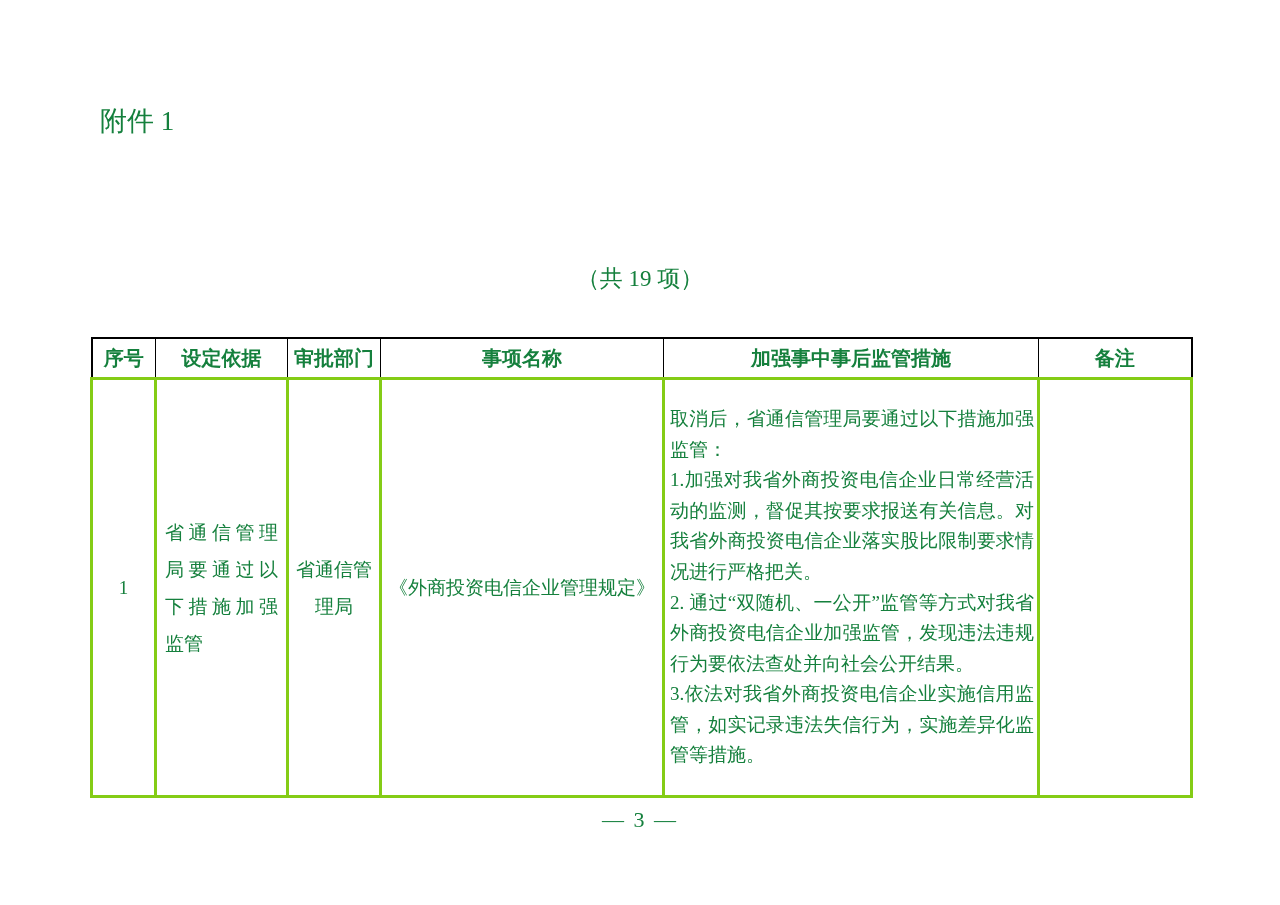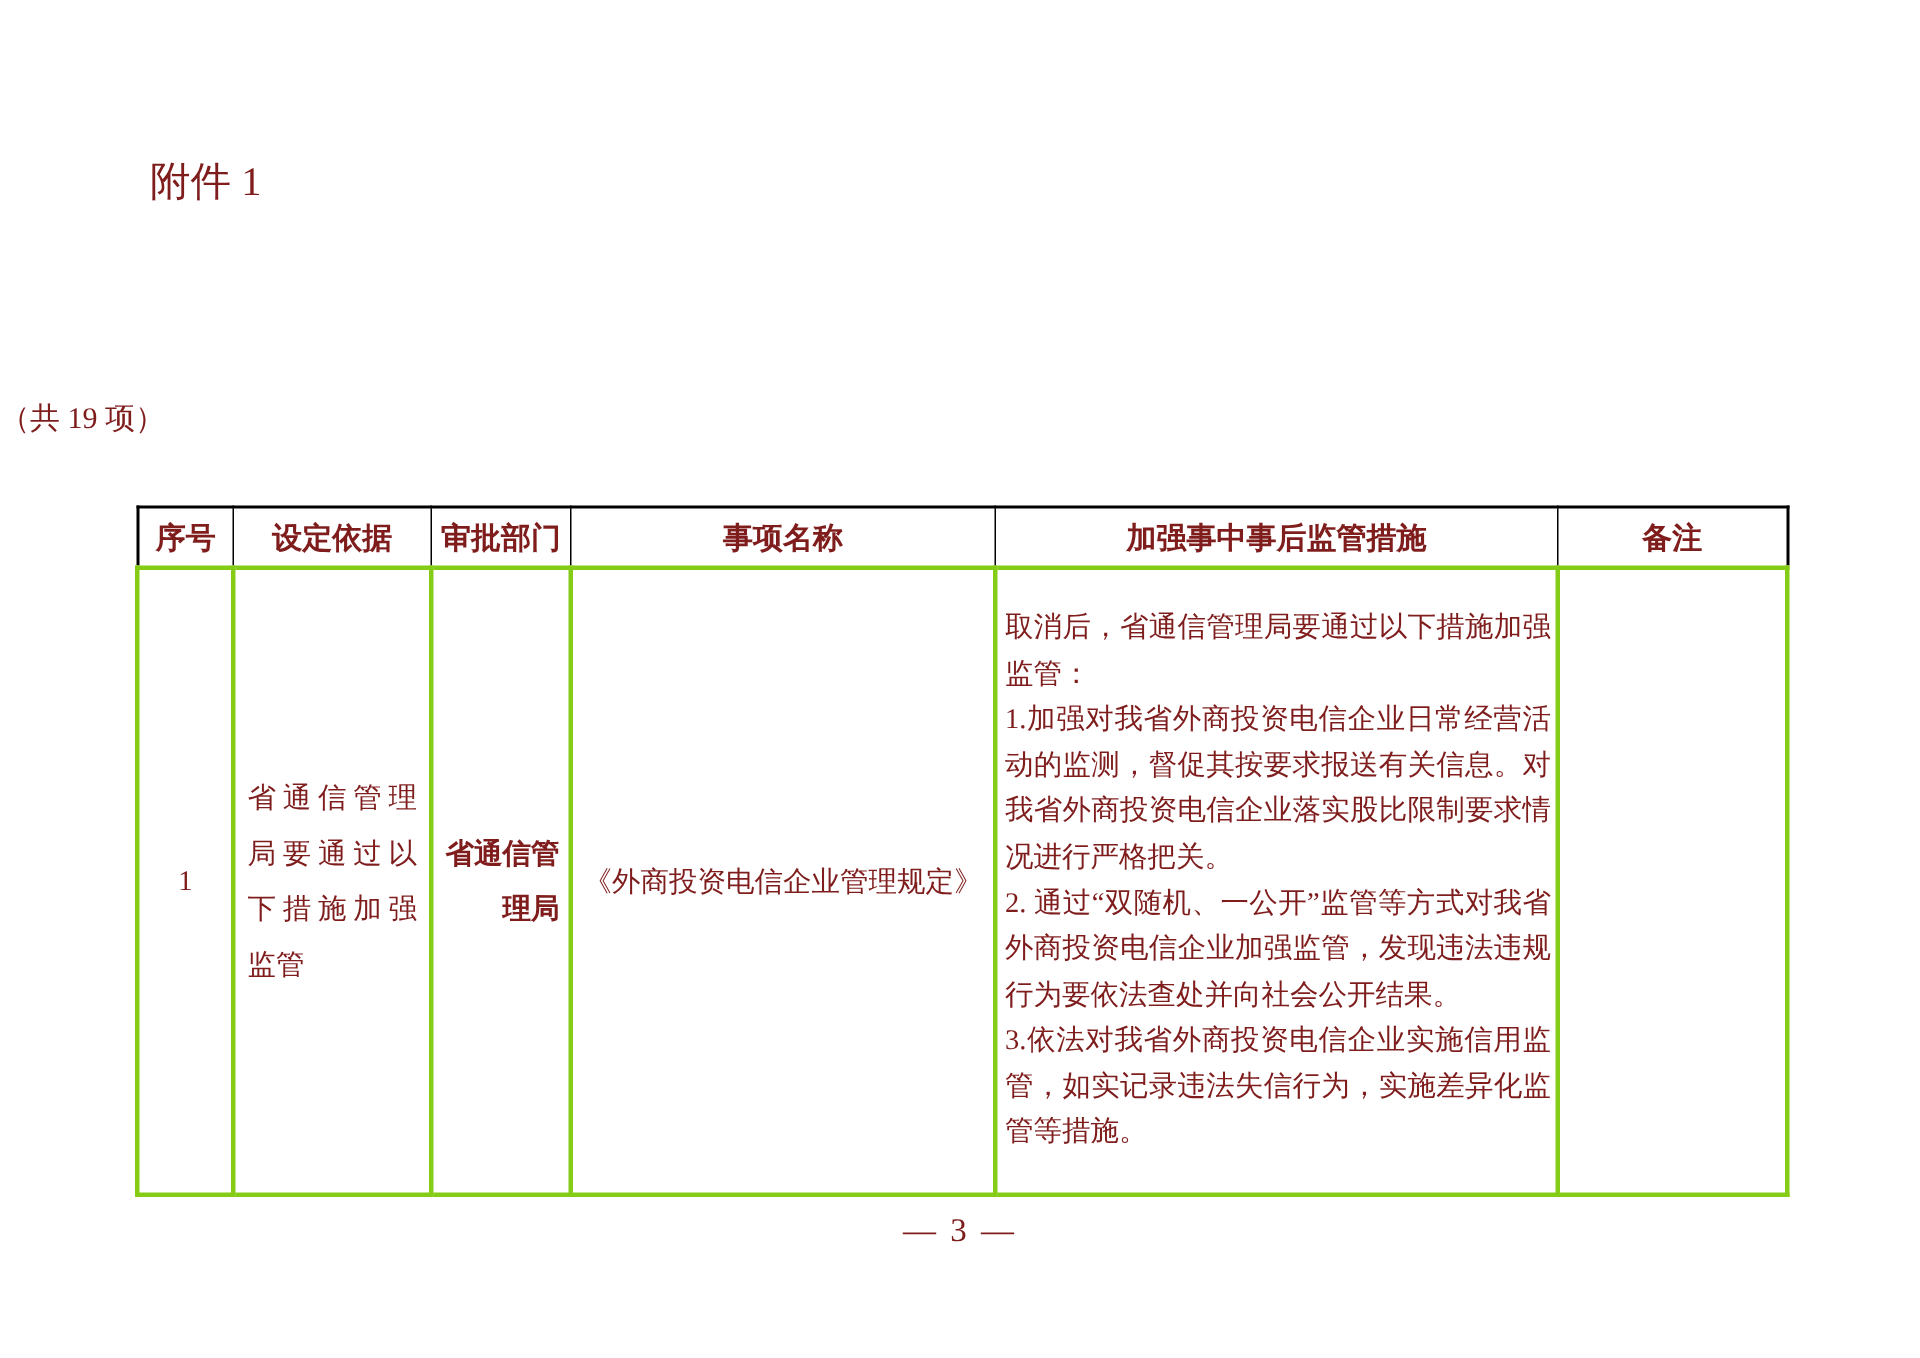--- a/index.html
+++ b/index.html
@@ -5,21 +5,21 @@
   html, body {
     margin: 0;
     padding: 0;
     background: #ffffff;
   }
   .page {
     position: relative;
     width: 1280px;
     height: 905px;
     background: #ffffff;
-    color: #7f1d1d;
+    color: #15803d;
     font-family: "Liberation Serif", "DejaVu Serif", serif;
     overflow: hidden;
   }
   .attachment {
     position: absolute;
     left: 100px;
     top: 103px;
     font-size: 27px;
     line-height: 36px;
   }
@@ -34,22 +34,22 @@
     font-weight: bold;
     font-size: 38px;
     line-height: 48px;
     letter-spacing: 1px;
   }
   .subtitle {
     position: absolute;
     left: 0;
     top: 263px;
     width: 100%;
-    text-align: left;
-    font-size: 20px;
+    text-align: center;
+    font-size: 23px;
     line-height: 32px;
   }
   .doc-table {
     position: absolute;
     left: 90px;
     top: 337px;
     width: 1100px;
     border-collapse: collapse;
     table-layout: fixed;
     border: 2px solid #000000;
@@ -76,22 +76,21 @@
     text-align: center;
   }
   .c-name {
     padding: 0 8px;
     line-height: 37px;
     text-align: justify;
   }
   .c-dept {
     padding: 0 6px;
     line-height: 37px;
-    text-align: right;
-    font-weight: bold;
+    text-align: center;
   }
   .c-basis {
     text-align: center;
     padding: 0 1px;
   }
   .c-measures {
     padding: 2px 3px 2px 5px;
     font-size: 18px;
     line-height: 30.6px;
     white-space: pre-line;

